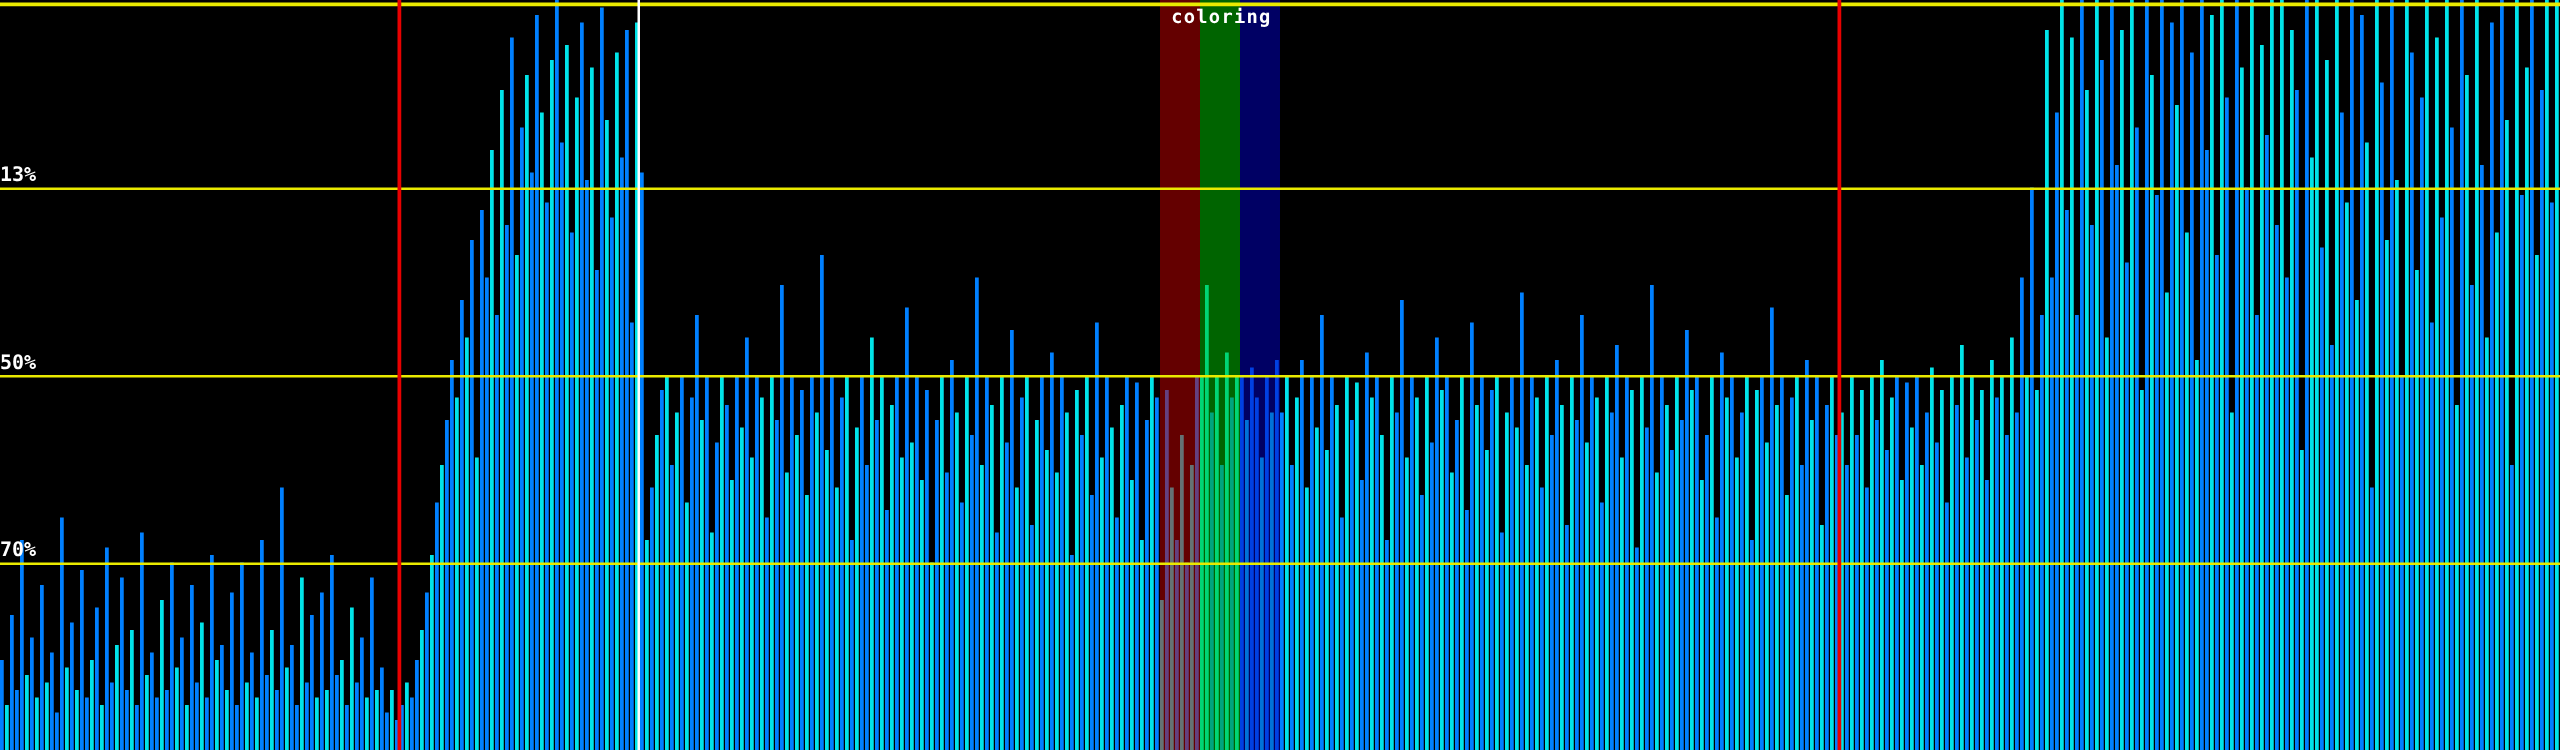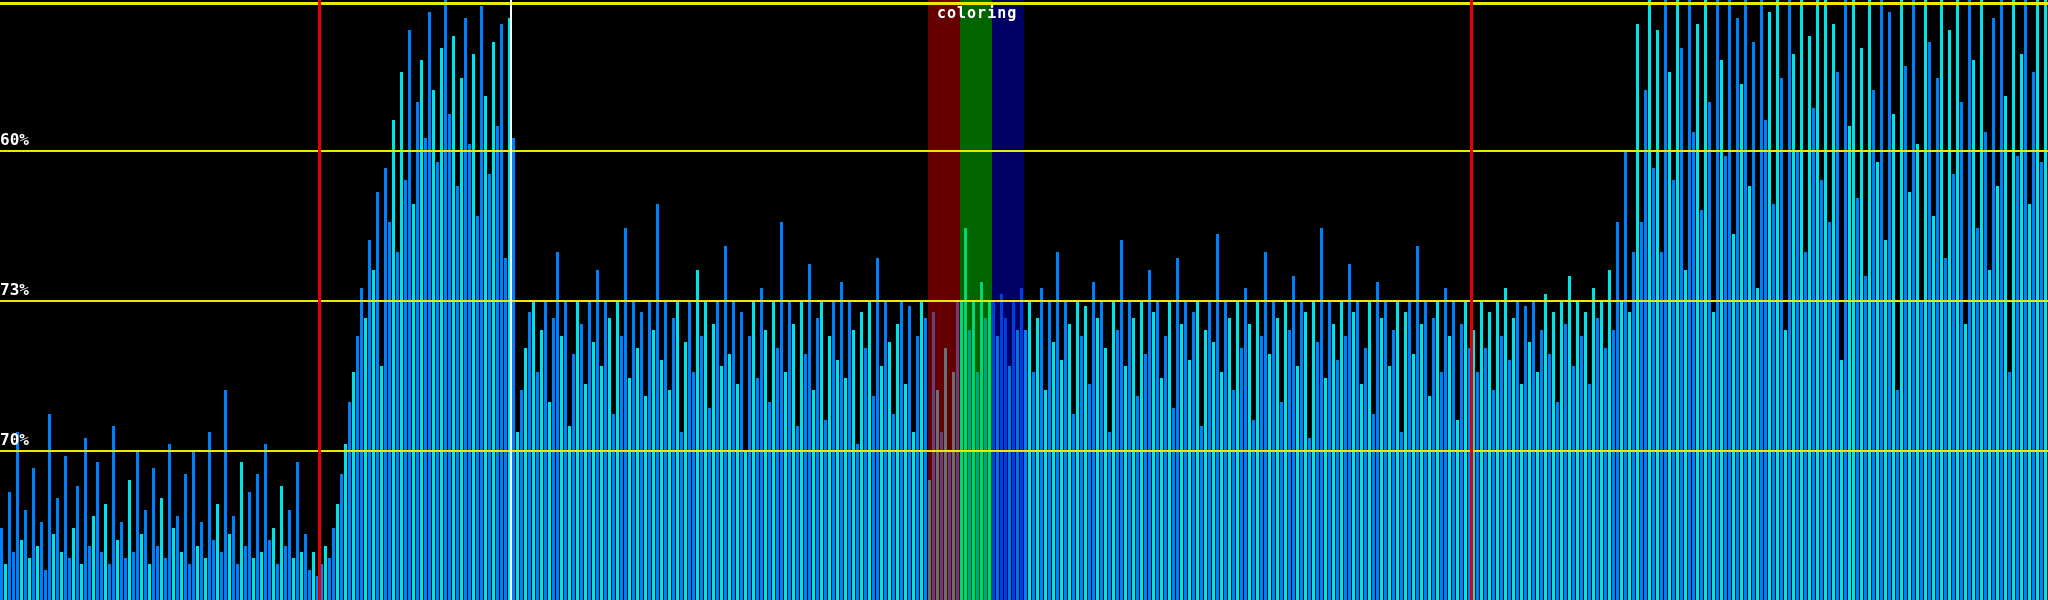--- a/index.html
+++ b/index.html
@@ -529,21 +529,21 @@
     <div class="bar" style="left: 2028px; width: 3px; height: 396px; background: rgb(0, 228, 232);"></div>
     <div class="bar" style="left: 2032px; width: 3px; height: 528px; background: rgb(0, 128, 255);"></div>
     <div class="bar" style="left: 2036px; width: 3px; height: 600px; background: rgb(0, 228, 232);"></div>
     <div class="bar" style="left: 2040px; width: 3px; height: 438px; background: rgb(0, 128, 255);"></div>
     <div class="bar" style="left: 2044px; width: 3px; height: 600px; background: rgb(0, 228, 232);"></div>
     <div class="band" style="left: 928px; width: 32px; background: rgba(200, 0, 0, 0.5);"></div>
     <div class="band" style="left: 960px; width: 32px; background: rgba(0, 200, 0, 0.5);"></div>
     <div class="band" style="left: 992px; width: 32px; background: rgba(0, 0, 200, 0.5);"></div>
     <div class="gridline" style="top: 2px; height: 3px; background: rgb(234, 234, 0);"></div>
     <div class="gridline" style="top: 150px; height: 2px; background: rgb(234, 234, 0);"></div>
-    <span class="gridlabel" style="top: 132px; color: rgb(255, 255, 255);">60%</span>
+    <span class="gridlabel" style="top: 132px; color: rgb(255, 255, 255);">13%</span>
     <div class="gridline" style="top: 300px; height: 2px; background: rgb(234, 234, 0);"></div>
-    <span class="gridlabel" style="top: 282px; color: rgb(255, 255, 255);">73%</span>
+    <span class="gridlabel" style="top: 282px; color: rgb(255, 255, 255);">50%</span>
     <div class="gridline" style="top: 450px; height: 2px; background: rgb(234, 234, 0);"></div>
     <span class="gridlabel" style="top: 432px; color: rgb(255, 255, 255);">70%</span>
     <div class="vmarker" style="left: 318px; width: 3px; background: rgb(232, 0, 0);"></div>
     <div class="vmarker" style="left: 510px; width: 2px; background: rgb(255, 255, 255);"></div>
     <div class="vmarker" style="left: 1470px; width: 3px; background: rgb(232, 0, 0);"></div>
   </div>
 
 </body></html>

